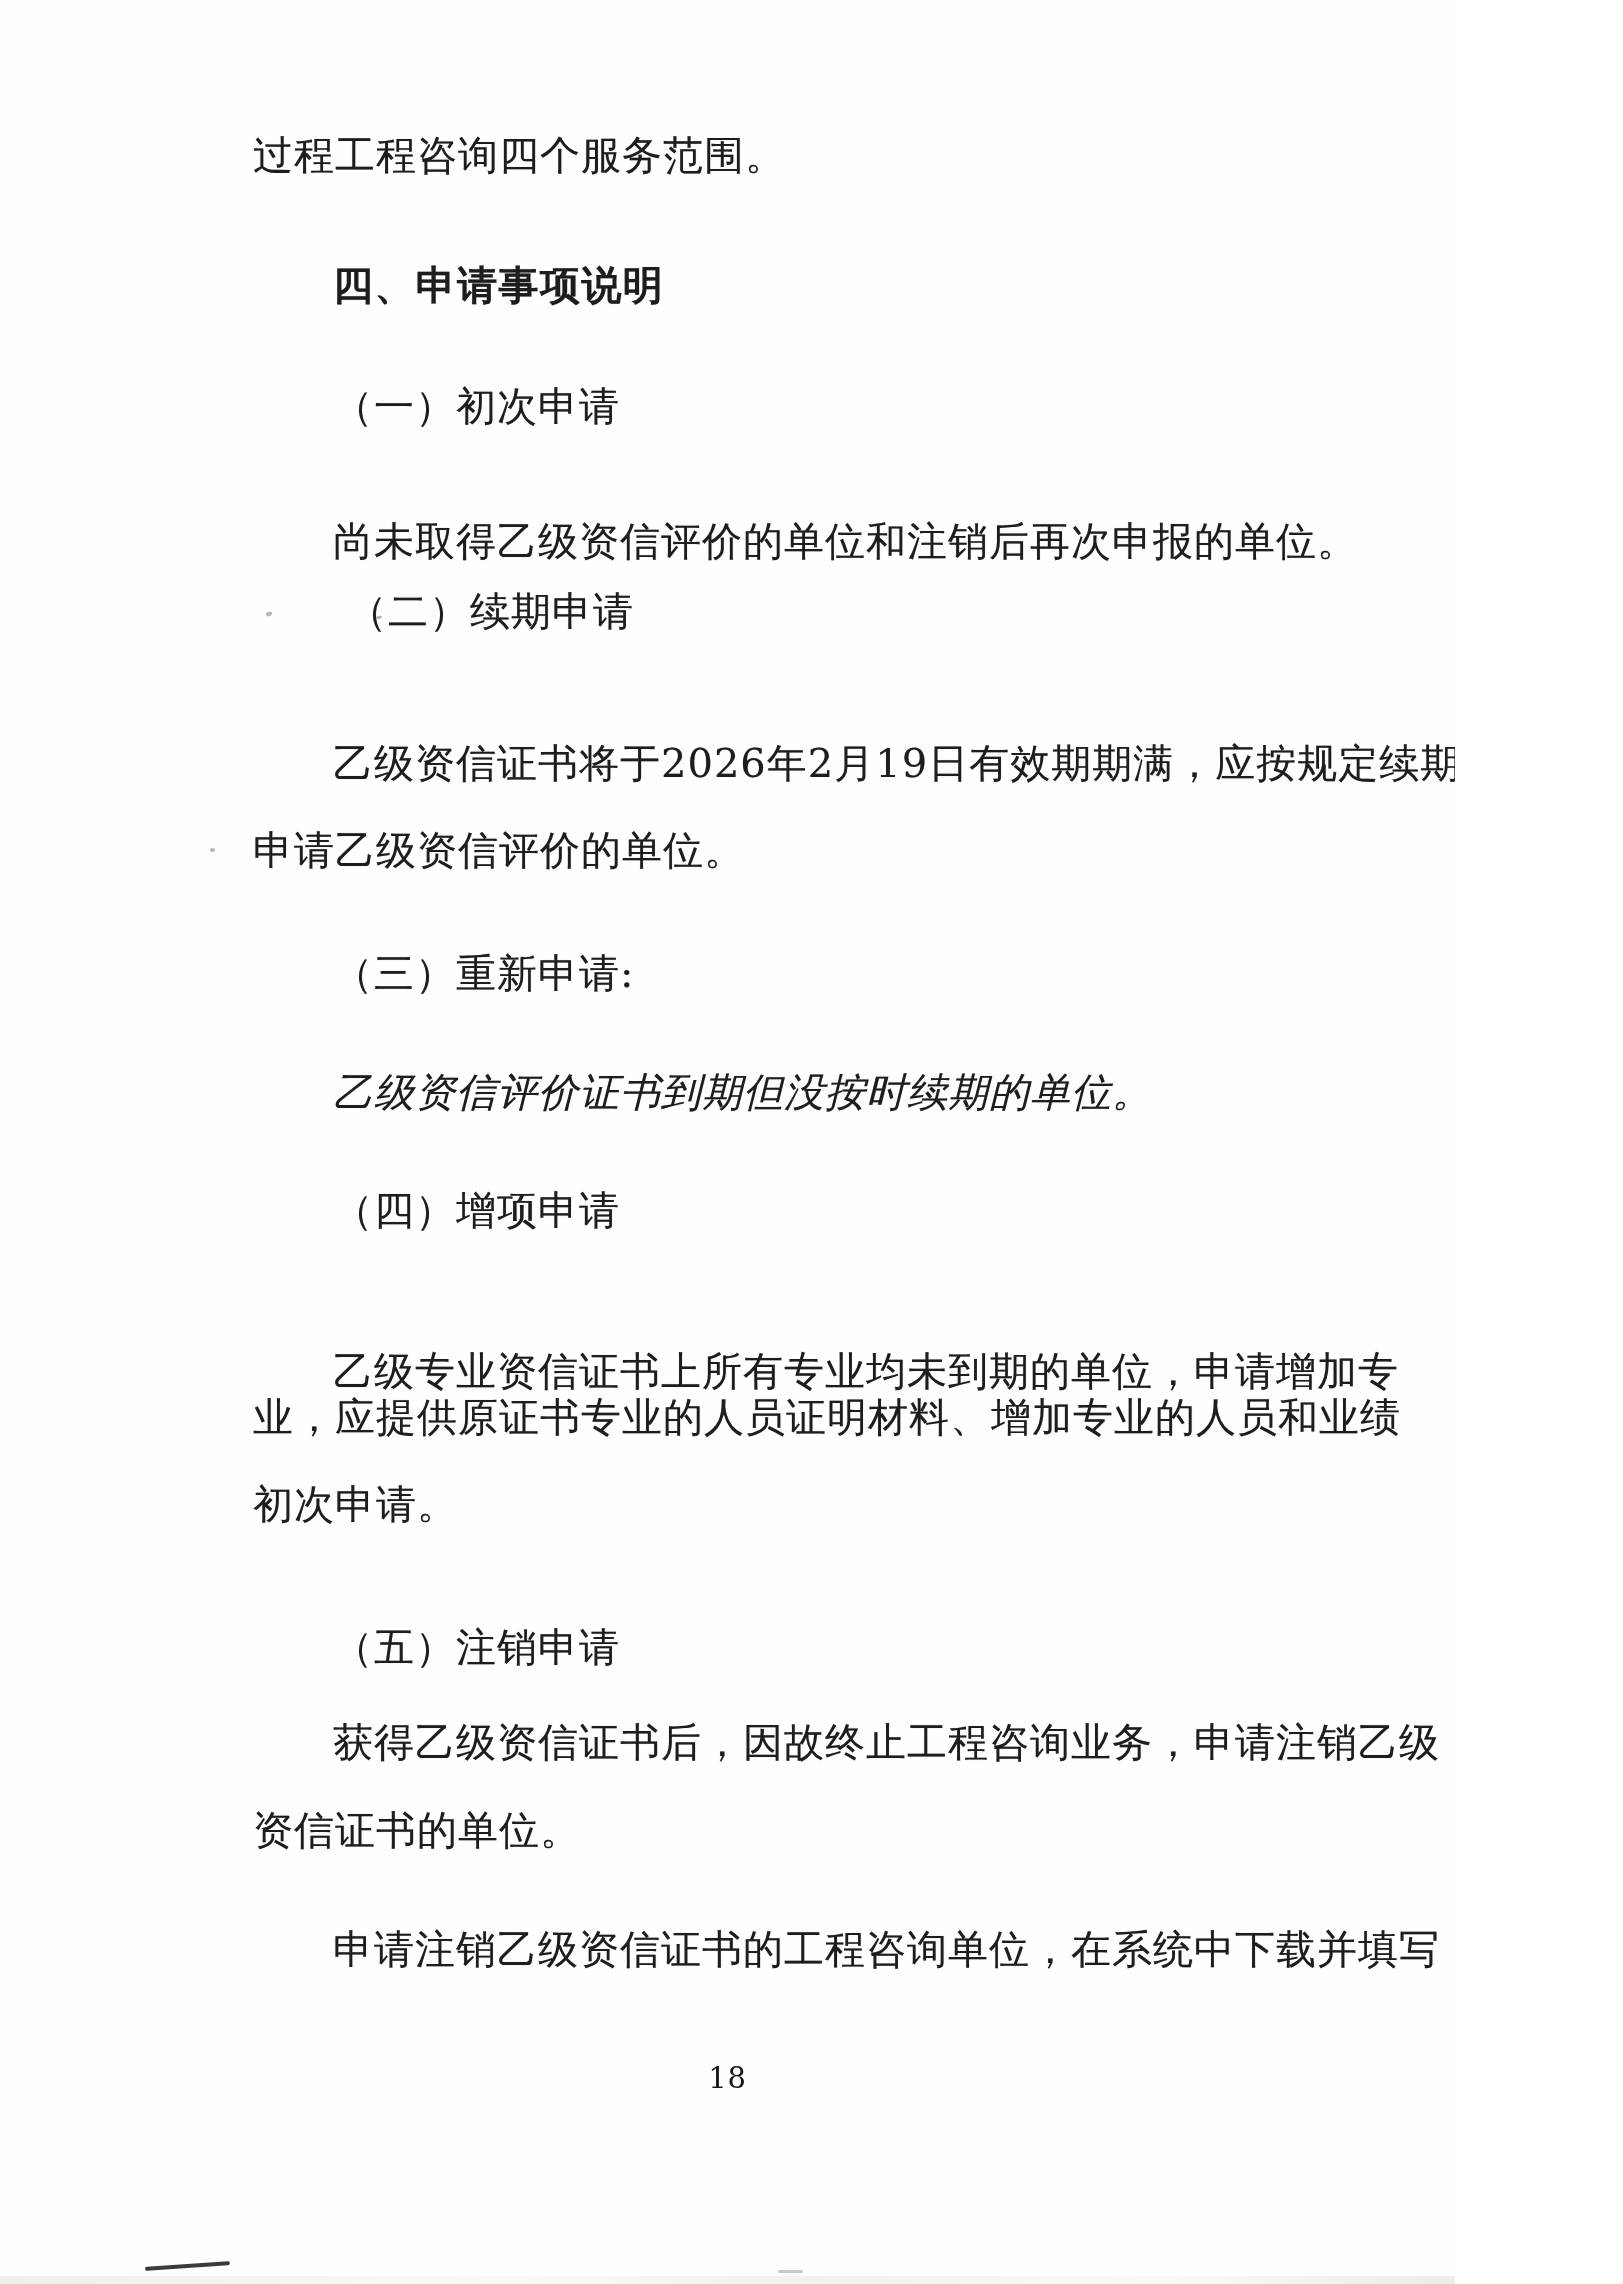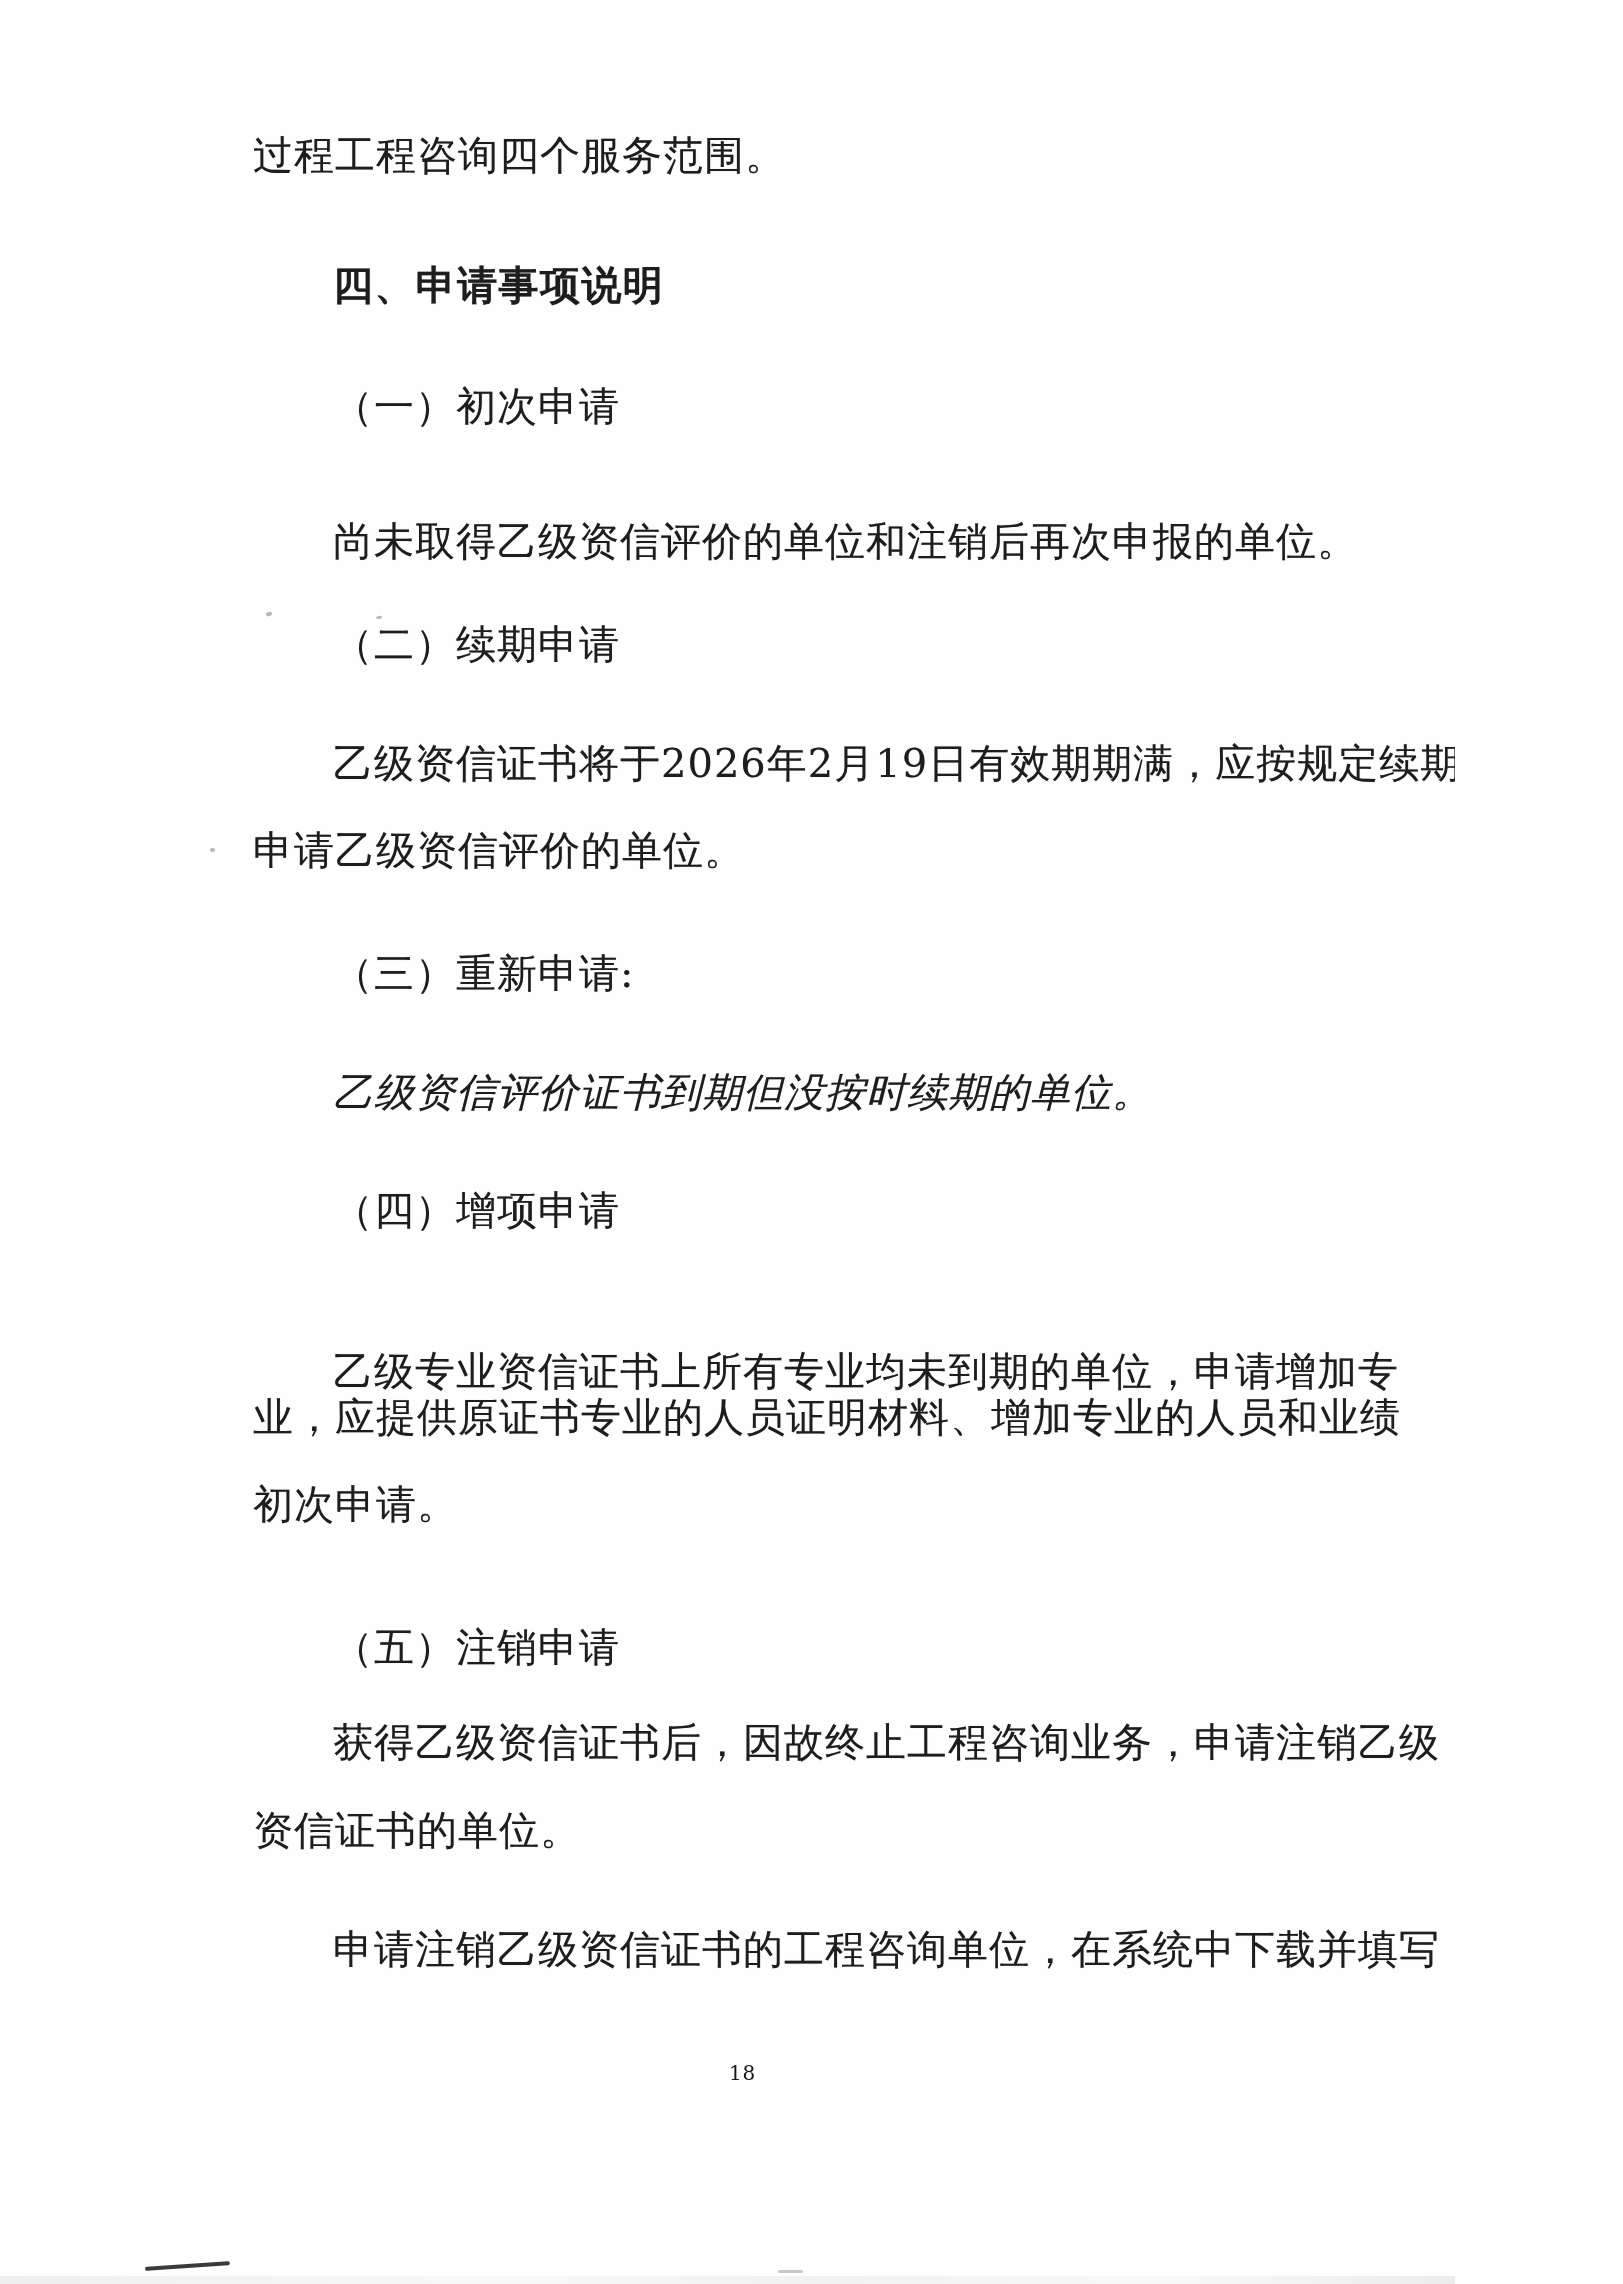--- a/index.html
+++ b/index.html
@@ -23,24 +23,24 @@
     letter-spacing: 1px;
     color: #1d1d1d;
     white-space: nowrap;
     text-shadow: 0 0 0.7px rgba(30,30,30,0.45);
   }
   .indent { left: 333px; }
   .bold { font-weight: bold; letter-spacing: 1.4px; }
   .page-number {
     position: absolute;
     top: 2061px;
-    left: 15px;
+    left: 0;
     width: 100%;
     text-align: center;
-    font-size: 20px;
+    font-size: 29px;
     color: #161616;
     letter-spacing: 0.7px;
   }
   .artifact {
     position: absolute;
     background: #3a3a3a;
     border-radius: 2.1px;
   }
   .artifact.faint { background: #9a9a9a; opacity: 0.55; }
   .speck {
@@ -63,21 +63,21 @@
 </style>
 </head>
 <body>
 
 <div class="page">
 
   <div class="line" style="top:132px;">过程工程咨询四个服务范围。</div>
   <div class="line indent bold" style="top:262px;">四、申请事项说明</div>
   <div class="line indent" style="top:383px;">（一）初次申请</div>
   <div class="line indent" style="top:518px;">尚未取得乙级资信评价的单位和注销后再次申报的单位。</div>
-  <div class="line indent" style="top:621px;">（二）续期申请</div>
+  <div class="line indent" style="top:588px;margin-left:14px;">（二）续期申请</div>
   <div class="line indent" style="top:740px;">乙级资信证书将于2026年2月19日有效期期满，应按规定续期</div>
   <div class="line" style="top:827px;">申请乙级资信评价的单位。</div>
   <div class="line indent" style="top:950px;">（三）重新申请:</div>
   <div class="line indent" style="top:1069px;font-style:italic;">乙级资信评价证书到期但没按时续期的单位。</div>
   <div class="line indent" style="top:1187px;">（四）增项申请</div>
   <div class="line indent" style="top:1348px;">乙级专业资信证书上所有专业均未到期的单位，申请增加专</div>
   <div class="line" style="top:1394px;">业，应提供原证书专业的人员证明材料、增加专业的人员和业绩</div>
   <div class="line" style="top:1481px;">初次申请。</div>
   <div class="line indent" style="top:1600px;margin-top:24px;">（五）注销申请</div>
   <div class="line indent" style="top:1719px;">获得乙级资信证书后，因故终止工程咨询业务，申请注销乙级</div>

